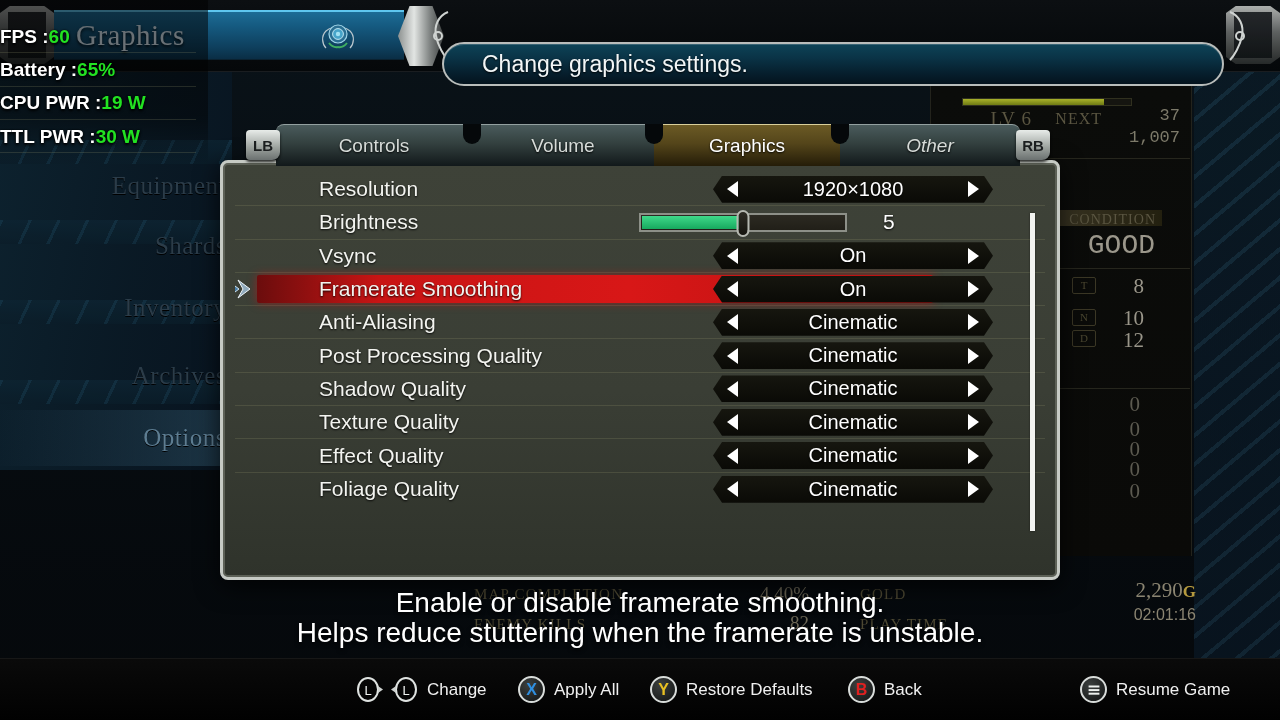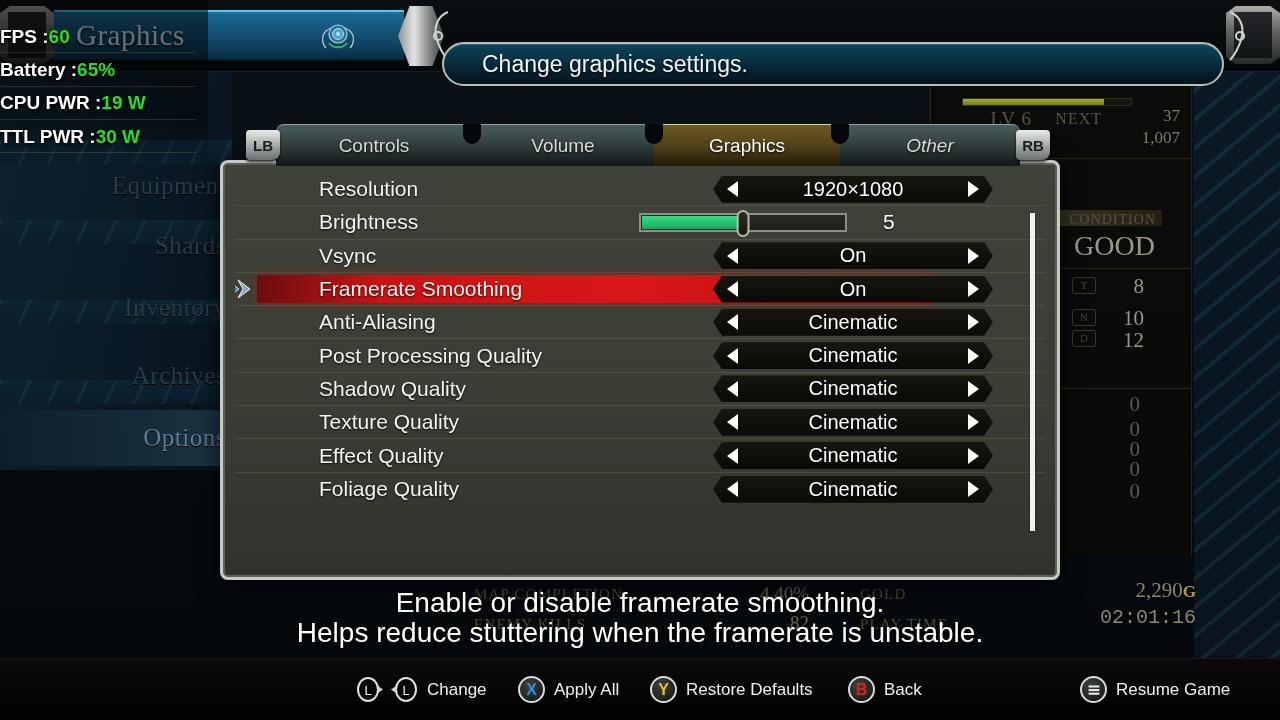--- a/index.html
+++ b/index.html
@@ -57,21 +57,21 @@
     display:block; height:100%; width:84%;
     background:linear-gradient(180deg,#a8b12a,#6e7a14);
   }
   .bg-lbl {
     position:absolute;
     font-family:"Liberation Serif", serif;
     color:#5a5541; letter-spacing:1px;
   }
   .bg-val {
     position:absolute;
-    font-family:Liberation Serif, serif;
+    font-family:Liberation Mono, monospace;
     color:#7d7a6a;
   }
   .bg-cond-tag {
     position:absolute; right:118px; top:210px; width:116px; height:16px;
     background:linear-gradient(90deg,#3a3524,#23200f);
   }
   .bg-statnum {
     position:absolute; right:136px;
     font-family:"Liberation Serif", serif;
     font-size:21px; color:#9a968a; text-align:right; width:40px;
@@ -100,21 +100,21 @@
     position:absolute; font-family:"Liberation Serif", serif;
     color:#6b6655; font-size:19px;
   }
   .bg-gold {
     position:absolute; right:84px; top:578px;
     font-family:"Liberation Serif", serif; font-size:21px; color:#8b8572;
   }
   .bg-gold b { color:#b59a3f; font-size:17px; }
   .bg-time {
     position:absolute; right:84px; top:606px;
-    font-family:Liberation Mono, monospace; font-size:20px; color:#8b8572;
+    font-family:Liberation Sans, sans-serif; font-size:16px; color:#8b8572;
   }
   .bg-rightedge {
     position:absolute; right:0; top:60px; width:86px; height:600px;
     background:
       repeating-linear-gradient(140deg, rgba(30,60,78,.5) 0 4px, rgba(10,22,32,.55) 4px 22px),
       linear-gradient(180deg,#0c1f2c,#081520);
     opacity:.9;
   }
 
   

